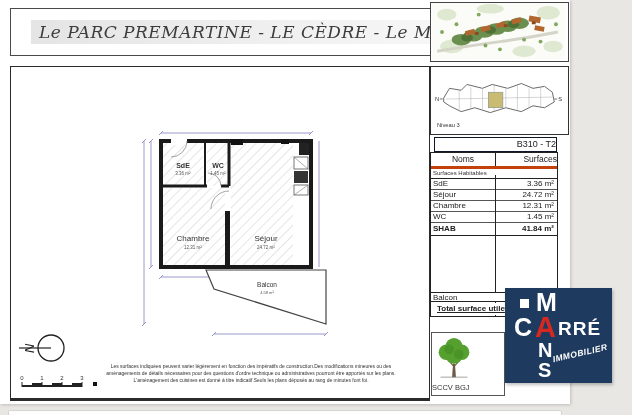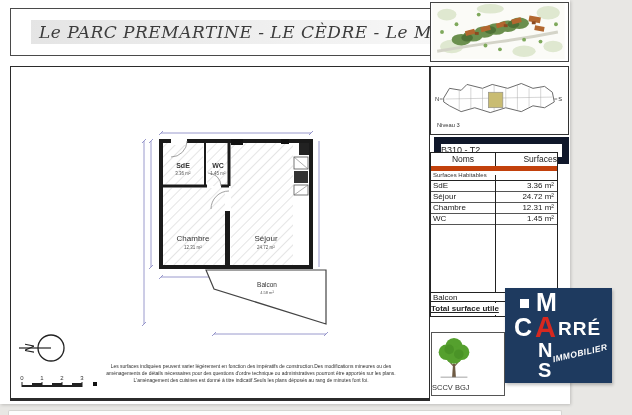--- a/index.html
+++ b/index.html
@@ -25,38 +25,38 @@
   .plan-svg{position:absolute;left:130px;top:52px;}
   .north-svg{position:absolute;left:8px;top:266px;}
   .scale-svg{position:absolute;left:5px;top:306px;}
   .disclaimer{position:absolute;left:-60px;top:296px;width:600px;
     font-size:9px;line-height:1.45;text-align:center;color:#2e2e2e;
     transform:scale(.55);transform-origin:center top;}
 
   
   .site-box{left:430px;top:2px;width:137px;height:58px;border:1px solid #444;background:#fff;z-index:5;}
   .level-box{left:430px;top:66px;width:137px;height:67px;border:1px solid #333;background:#fff;}
-  .b310-box{left:434px;top:137px;width:121px;height:13px;border:7px solid #0f172a;background:#fff;
-    font-size:9px;line-height:13px;text-align:left;}
+  .b310-box{left:434px;top:137px;width:121px;height:13px;border:1px solid #0f172a;background:#fff;
+    font-size:9px;line-height:13px;text-align:right;}
   .rtable{left:430px;top:152px;width:126px;height:163px;border:1px solid #222;background:#fff;}
   .rt-div{position:absolute;left:64px;width:1px;background:#222;}
   .rt-div1{top:0;height:13px;}
   .rt-div2{top:22px;bottom:0;}
-  .rt-header{display:flex;height:13px;border-bottom:5px solid #c2410c;font-size:8.5px;line-height:13px;}
+  .rt-header{display:flex;height:13px;border-bottom:3px solid #c2410c;font-size:8.5px;line-height:13px;}
   .rt-header .c1{flex:0 0 64px;text-align:center;}
   .rt-header .c2{flex:1;text-align:right;}
   .rt-sub{height:9px;border-bottom:1px solid #222;font-size:6px;line-height:9px;padding-left:2px;color:#333;}
   .rt-row{display:flex;height:10px;border-bottom:1px solid #555;font-size:8px;line-height:10px;}
   .rt-row .n{flex:0 0 62px;padding-left:2px;}
   .rt-row .v{flex:1;text-align:right;padding-right:3px;}
   .rt-row.shab{height:12px;line-height:12px;font-weight:bold;border-bottom:1px solid #222;}
   .balcon-row{position:absolute;left:0;top:139px;width:100%;height:10px;border-top:1px solid #222;border-bottom:1px solid #222;
     font-size:8px;line-height:10px;padding-left:2px;box-sizing:border-box;background:#fff;}
   .total-row{position:absolute;left:0;top:150px;width:100%;height:12px;font-size:8px;font-weight:bold;line-height:12px;
-    padding-left:0;box-sizing:border-box;text-decoration:underline;background:#fff;}
+    padding-left:6px;box-sizing:border-box;text-decoration:underline;background:#fff;}
 
   .sccv-box{left:431px;top:332px;width:72px;height:62px;border:1px solid #555;background:#fff;}
   .sccv-label{font-size:7.5px;color:#333;margin-top:-2px;}
 
   
   .logo{left:505px;top:288px;width:107px;height:95px;background:#1e3a5f;z-index:10;box-shadow:1px 2px 3px rgba(0,0,0,.25);}
   .logo span{position:absolute;color:#fff;font-weight:bold;font-family:"Liberation Sans",sans-serif;}
   .lg-sq{left:15px;top:11px;width:9px;height:9px;background:#fff;}
   .lg-m{left:31px;top:0px;font-size:25px;}
   .lg-c{left:9px;top:25px;font-size:25px;}
@@ -278,20 +278,24 @@
     <div class="v">24.72 m²</div>
   </div>
   <div class="rt-row">
     <div class="n">Chambre</div>
     <div class="v">12.31 m²</div>
   </div>
   <div class="rt-row">
     <div class="n">WC</div>
     <div class="v">1.45 m²</div>
   </div>
+  <div class="rt-row shab">
+    <div class="n">SHAB</div>
+    <div class="v">41.84 m²</div>
+  </div>
   <div class="balcon-row">Balcon</div>
   <div class="total-row">Total surface utile</div>
 </div>
 
 <div class="abs sccv-box">
   <svg width="44" height="46" viewBox="0 0 44 48" style="margin-top:2px;">
     <path d="M20,44 L21,30 L23,30 L24,44 Z" fill="#6e5b44"></path>
     <line x1="21" y1="32" x2="15" y2="25" stroke="#6e5b44" stroke-width="1.2"></line>
     <line x1="23" y1="32" x2="29" y2="25" stroke="#6e5b44" stroke-width="1.2"></line>
     <g fill="#55a02e">

